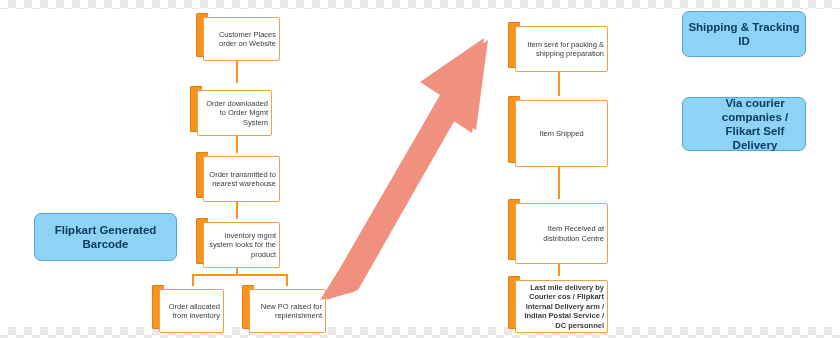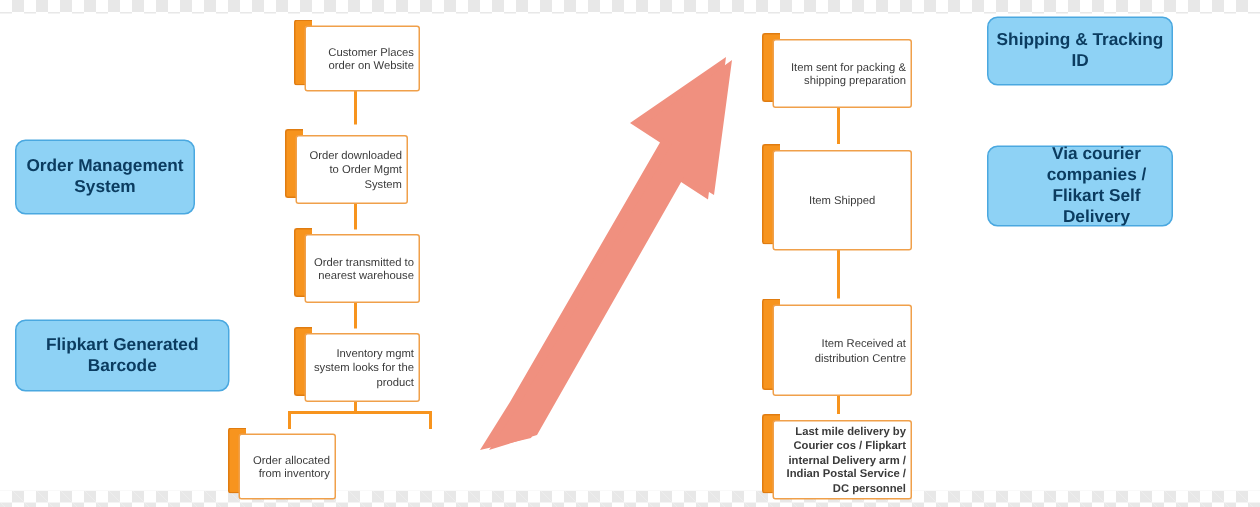--- a/index.html
+++ b/index.html
@@ -44,20 +44,21 @@
     border-radius: 7px;
     color: #0b3c60;
     font-size: 11.5px;
     font-weight: bold;
     line-height: 14px;
     text-align: center;
     display: flex;
     align-items: center;
     justify-content: center;
     padding: 2px 4px;
+    margin-left: 24px;
   }
 
   
   .pbox {
     position: absolute;
     box-sizing: border-box;
   }
   .pbox .tab {
     position: absolute;
     left: 0;
@@ -106,23 +107,20 @@
   }
 </style>
 </head>
 <body>
 
 <div id="canvas">
 
   <div class="checker top"></div>
   <div class="checker bottom"></div>
 
-  <div class="bluebox" style="left:10px; top:93px; width:120px; height:50px;">
-    <span>Order Management System</span>
-  </div>
   <div class="bluebox" style="left:10px; top:213px; width:143px; height:48px;">
     <span>Flipkart Generated Barcode</span>
   </div>
 
   <div class="bluebox" style="left:658px; top:11px; width:124px; height:46px;">
     <span>Shipping &amp; Tracking ID</span>
   </div>
   <div class="bluebox" style="left:658px; top:97px; width:124px; height:54px;padding-left:26px;">
     <span>Via courier companies / Flikart Self Delivery</span>
   </div>
@@ -164,20 +162,26 @@
       </div>
   </div>
 
   <div class="pbox" style="left:152px; top:285px; width:72px; height:44px;">
     <div class="tab"></div>
     <div class="body">
         <span>Order allocated from inventory</span>
       </div>
   </div>
 
+  <div class="pbox" style="left:242px; top:285px; width:84px; height:44px;">
+    <div class="tab"></div>
+    <div class="body">
+        <span>New PO raised for replenishment</span>
+      </div>
+  </div>
 
   <svg class="bigarrow" viewBox="0 0 180 272">
     <polygon points="164,0 100,44 120,57 20,230 0,262 34,254 132,82 152,95" fill="#f0907f"></polygon>
     <polygon points="168,2 108,46 128,58 26,232 6,262 38,252 136,80 156,92" fill="#f0907f"></polygon>
   </svg>
 
   <div class="conn" style="left:558px; top:68px; width:2px; height:28px;"></div>
   <div class="conn" style="left:558px; top:163px; width:2px; height:36px;"></div>
   <div class="conn" style="left:558px; top:260px; width:2px; height:16px;"></div>
 

